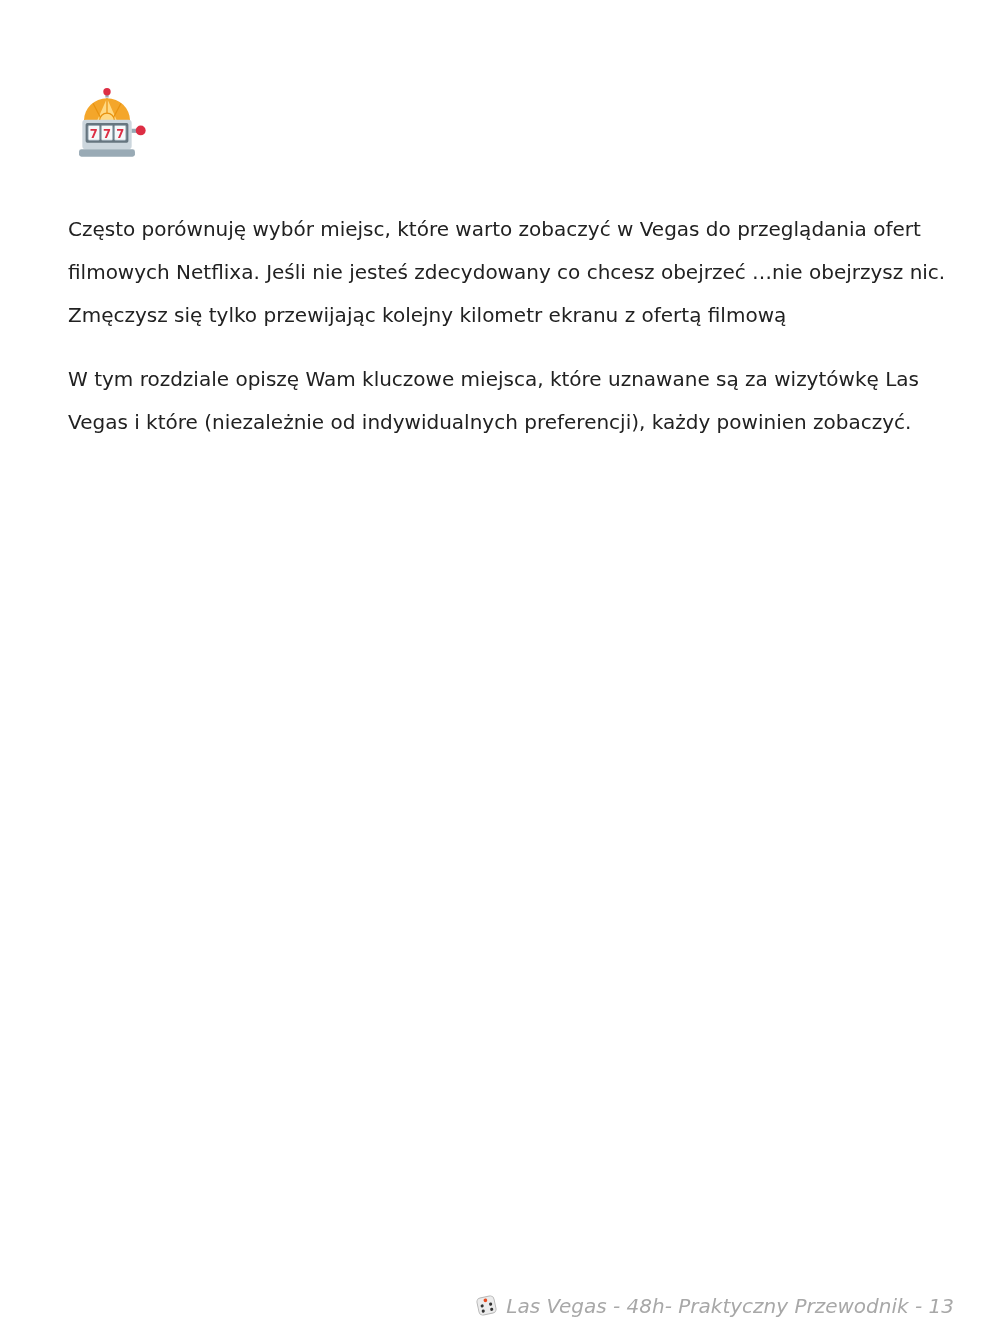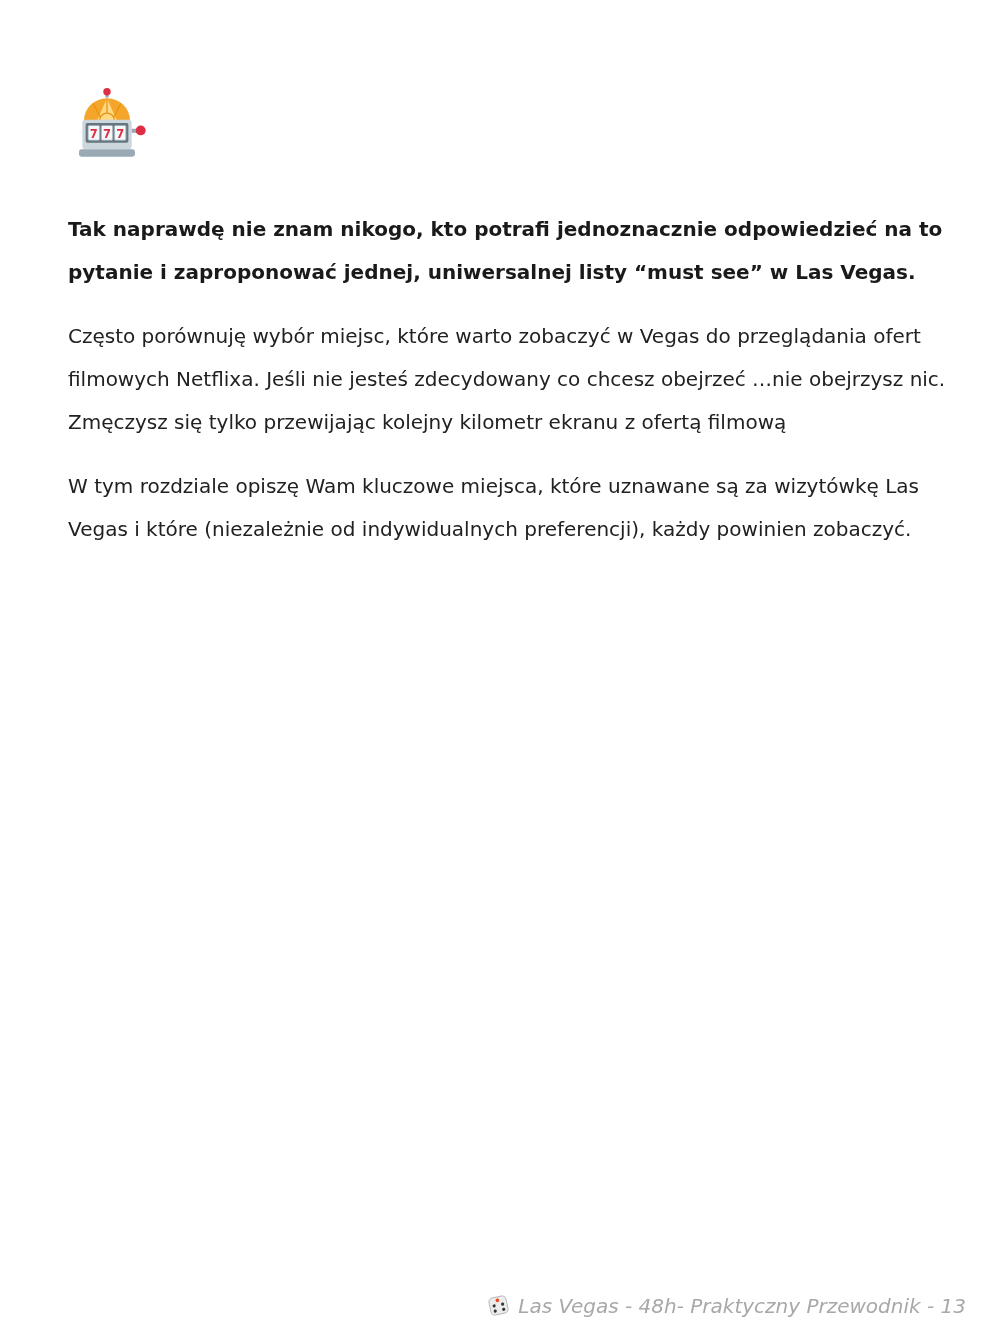--- a/index.html
+++ b/index.html
@@ -36,21 +36,21 @@
   .content p {
     font-size: 20px;
     line-height: 43px;
     color: #212121;
     margin-bottom: 21px;
     text-align: left;
   }
   .content p.bold { font-weight: 700; color: #1a1a1a; }
   .footer {
     position: absolute;
-    right: 34px;
+    right: 46px;
     bottom: 22px;
     display: flex;
     align-items: center;
     gap: 6px;
   }
   .dice-icon { width: 27px; height: 27px; flex: 0 0 auto; }
   .footer-text {
     font-style: italic;
     font-size: 20px;
     color: #a8a8a8;
@@ -90,21 +90,20 @@
 
         <rect x="80" y="52" width="10" height="5" fill="#99AAB5"></rect>
         <circle cx="91" cy="54" r="6" fill="#DD2E44"></circle>
 
         <rect x="16" y="77" width="68" height="9" rx="3" fill="#99AAB5"></rect>
       </svg>
     </span>
   </div>
 
   <div class="content">
-    <p class="bold">Tak naprawdę nie znam nikogo, kto potrafi jednoznacznie odpowiedzieć na to pytanie i zaproponować jednej, uniwersalnej listy “must see” w Las Vegas.</p>
     <p>Często porównuję wybór miejsc, które warto zobaczyć w Vegas do przeglądania ofert filmowych Netflixa. Jeśli nie jesteś zdecydowany co chcesz obejrzeć …nie obejrzysz nic. Zmęczysz się tylko przewijając kolejny kilometr ekranu z ofertą filmową</p>
     <p>W tym rozdziale opiszę Wam kluczowe miejsca, które uznawane są za wizytówkę Las Vegas i które (niezależnie od indywidualnych preferencji), każdy powinien zobaczyć.</p>
   </div>
 
   <div class="footer">
     <span class="dice-icon">
       <svg viewBox="0 0 28 28" width="27" height="27" aria-hidden="true">
         <g transform="rotate(-12 14 14)">
           <rect x="5" y="5" width="18" height="18" rx="4" fill="#ECECEC" stroke="#B8B8B8" stroke-width="1"></rect>
           <circle cx="14" cy="8.5" r="1.9" fill="#E8491D"></circle>

